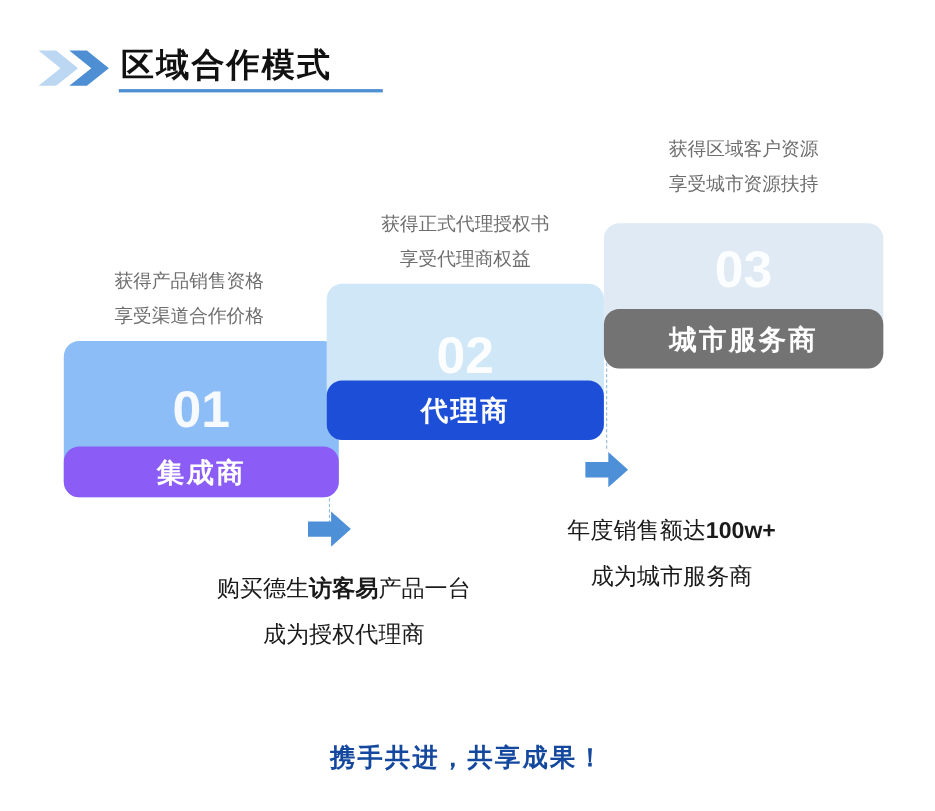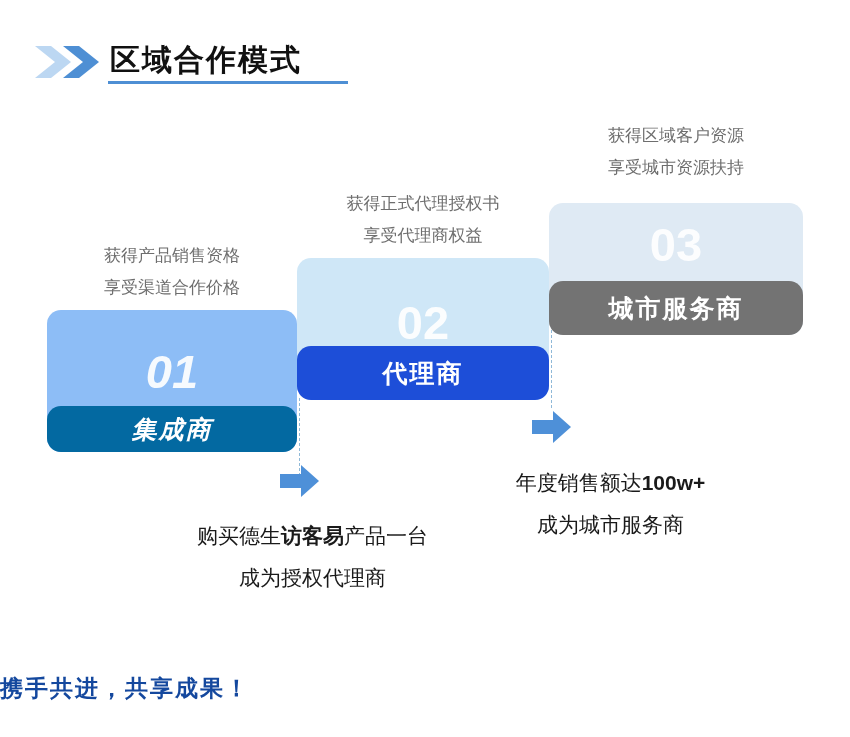--- a/index.html
+++ b/index.html
@@ -45,24 +45,24 @@
   }
   .card .band {
     position:absolute; left:0; width:100%;
     border-radius:14px;
     color:#ffffff; font-weight:bold;
     display:flex; align-items:center; justify-content:center;
     letter-spacing:2px;
   }
 
   
-  #card1 { left:47px; top:310px; width:250px; height:142px; z-index:1;font-style:italic; }
+  #card1 { left:58px; top:310px; width:250px; height:142px; z-index:1; }
   #card1 .body { background:#8dbdf6; }
   #card1 .num  { top:38px; }
-  #card1 .band { left:0; top:96px; height:46px; background:#0369a1; font-size:25px; }
+  #card1 .band { left:0; top:96px; height:46px; background:#8b5cf6; font-size:25px; }
 
   
   #card2 { left:297px; top:258px; width:252px; height:142px; z-index:2; }
   #card2 .body { background:#cfe7f7; }
   #card2 .num  { top:41px; }
   #card2 .band { top:88px; height:54px; background:#1d4ed8; font-size:25px; }
 
   
   #card3 { left:549px; top:203px; width:254px; height:132px; z-index:3; }
   #card3 .body { background:#dfeaf4; }
@@ -85,21 +85,21 @@
   
   .cap {
     position:absolute; color:#1a1a1a; font-size:21px; line-height:42px;
     text-align:center; white-space:nowrap;
   }
   .cap b { font-weight:bold; }
 
   
   .footer {
     position:absolute; left:0; top:673px; width:850px;
-    color:#14489e; font-size:23px; font-weight:bold;
+    text-align:center; color:#14489e; font-size:23px; font-weight:bold;
     letter-spacing:2px;
   }
 </style>
 </head>
 <body>
 
 <div id="stage">
 
   <div class="header">
 

